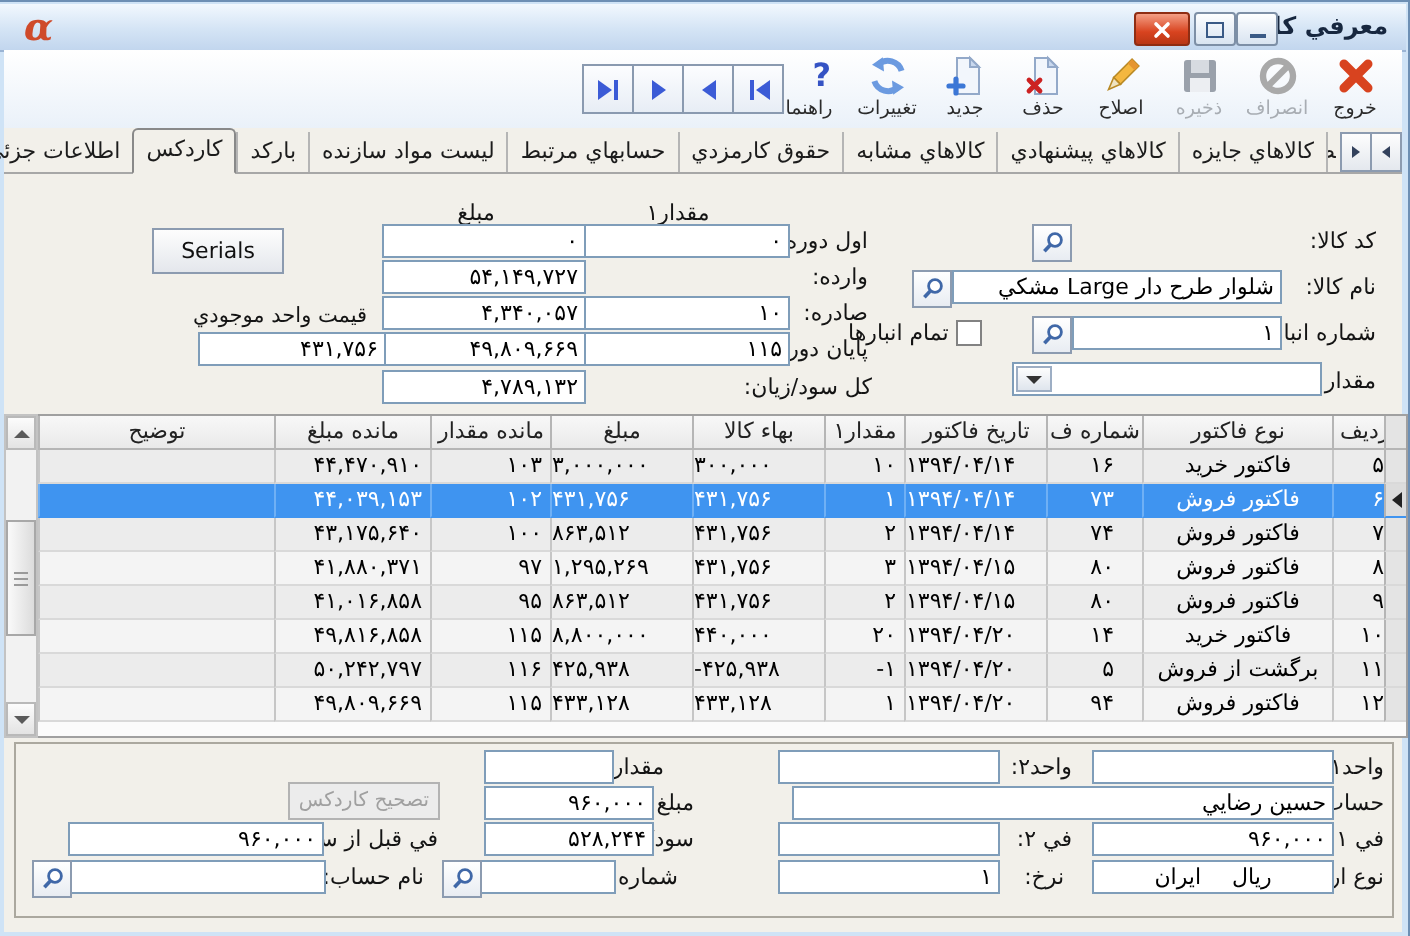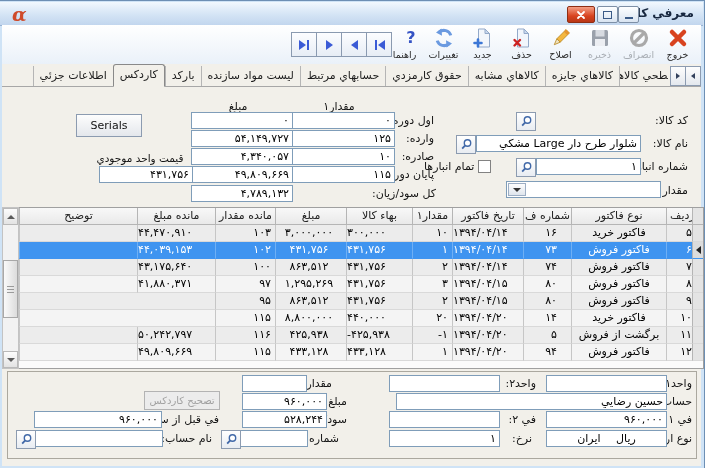--- a/index.html
+++ b/index.html
@@ -76,23 +76,23 @@
   .c-sel{width:10px;background:#e4e4e4 !important;border-left:1px solid #b5b5b5 !important;
          display:flex;align-items:center;justify-content:center;}
   .grow.selected .c-sel{background:#dcdcdc !important;}
   .selmark{width:0;height:0;border-right:5px solid #222;border-top:4px solid transparent;border-bottom:4px solid transparent;}
   .c-radif{width:26px;direction:ltr;text-align:right;padding-left:3px;box-sizing:border-box;}
   .c-type{width:94px;text-align:center;}
   .c-no{width:48px;direction:ltr;text-align:right;padding-right:14px;box-sizing:border-box;}
   .c-date{width:70px;direction:ltr;text-align:left;}
   .c-qty{width:40px;direction:ltr;text-align:right;padding-right:4px;box-sizing:border-box;}
   .c-price{width:66px;direction:ltr;text-align:left;padding-right:4px;box-sizing:border-box;}
-  .c-amt{width:71px;direction:ltr;text-align:center;padding-right:4px;box-sizing:border-box;}
+  .c-amt{width:71px;direction:ltr;text-align:left;padding-right:4px;box-sizing:border-box;}
   .c-rqty{width:60px;direction:ltr;text-align:right;padding-right:4px;box-sizing:border-box;}
-  .c-ramt{width:78px;direction:ltr;padding-right:4px;box-sizing:border-box;}
+  .c-ramt{width:78px;direction:ltr;text-align:right;padding-right:4px;box-sizing:border-box;}
   .c-note{flex:1;}
   
   .vscroll{position:absolute;left:3px;top:206px;width:15px;height:160px;background:#f2f2f2;border:1px solid #c3c3c3;}
   .sbtn{position:absolute;left:0;width:13px;height:15px;background:linear-gradient(#fcfcfc,#e3e3e3);
         border:1px solid #b9b9b9;display:flex;align-items:center;justify-content:center;}
   .sb-up{top:0;} .sb-dn{bottom:0;}
   .tri-up{width:0;height:0;border-bottom:4px solid #5a5a5a;border-left:4px solid transparent;border-right:4px solid transparent;}
   .tri-dn{width:0;height:0;border-top:4px solid #5a5a5a;border-left:4px solid transparent;border-right:4px solid transparent;}
   .sthumb{position:absolute;left:0;top:52px;width:13px;height:56px;background:linear-gradient(90deg,#fafafa,#dcdcdc);
           border:1px solid #a8a8a8;display:flex;flex-direction:column;align-items:center;justify-content:center;gap:2px;}
@@ -207,20 +207,21 @@
     <div class="tabscroll">
       <div class="tsbtn">
           <span class="tri-s-r"></span>
         </div>
       <div class="tsbtn">
           <span class="tri-s-l"></span>
         </div>
     </div>
     <div class="tab clip"><span>سطحي كالاها</span></div>
     <div class="tab">كالاهاي جايزه</div>
+    <div class="tab">كالاهاي پيشنهادي</div>
     <div class="tab">كالاهاي مشابه</div>
     <div class="tab">حقوق كارمزدي</div>
     <div class="tab">حسابهاي مرتبط</div>
     <div class="tab">ليست مواد سازنده</div>
     <div class="tab">باركد</div>
     <div class="tab active">كاردكس</div>
     <div class="tab">اطلاعات جزئي</div>
 
   </div>
 
@@ -262,21 +263,20 @@
   </div>
 
   <div class="colhead" style="left:292px;top:99px;width:96px;">مقدار۱</div>
   <div class="colhead" style="left:192px;top:99px;width:94px;">مبلغ</div>
 
   <span class="lbl" style="right:270px;top:113px;">اول دوره:</span>
   <div class="tb num" style="left:292px;top:111px;width:96px;">۰</div>
   <div class="tb num" style="left:192px;top:111px;width:94px;">۰</div>
 
   <span class="lbl" style="right:270px;top:131px;">وارده:</span>
-  <div class="tb num" style="left:292px;top:129px;width:96px;">۱۲۵</div>
   <div class="tb num" style="left:192px;top:129px;width:94px;">۵۴,۱۴۹,۷۲۷</div>
 
   <span class="lbl" style="right:270px;top:149px;">صادره:</span>
   <div class="tb num" style="left:292px;top:147px;width:96px;">۱۰</div>
   <div class="tb num" style="left:192px;top:147px;width:94px;">۴,۳۴۰,۰۵۷</div>
 
   <span class="lbl" style="right:270px;top:167px;">پايان دوره:</span>
   <div class="tb num" style="left:292px;top:165px;width:96px;">۱۱۵</div>
   <div class="tb num" style="left:192px;top:165px;width:94px;">۴۹,۸۰۹,۶۶۹</div>
 
@@ -359,32 +359,34 @@
         <div class="grow">
           <div class="cell c-sel"></div>
           <div class="cell c-radif">۹</div>
           <div class="cell c-type">فاكتور فروش</div>
           <div class="cell c-no">۸۰</div>
           <div class="cell c-date">۱۳۹۴/۰۴/۱۵</div>
           <div class="cell c-qty">۲</div>
           <div class="cell c-price">۴۳۱,۷۵۶</div>
           <div class="cell c-amt">۸۶۳,۵۱۲</div>
           <div class="cell c-rqty">۹۵</div>
+          <div class="cell c-ramt">۴۱,۰۱۶,۸۵۸</div>
           <div class="cell c-note"></div>
         </div>
         <div class="grow">
           <div class="cell c-sel"></div>
           <div class="cell c-radif">۱۰</div>
           <div class="cell c-type">فاكتور خريد</div>
           <div class="cell c-no">۱۴</div>
           <div class="cell c-date">۱۳۹۴/۰۴/۲۰</div>
           <div class="cell c-qty">۲۰</div>
           <div class="cell c-price">۴۴۰,۰۰۰</div>
           <div class="cell c-amt">۸,۸۰۰,۰۰۰</div>
           <div class="cell c-rqty">۱۱۵</div>
+          <div class="cell c-ramt">۴۹,۸۱۶,۸۵۸</div>
           <div class="cell c-note"></div>
         </div>
         <div class="grow">
           <div class="cell c-sel"></div>
           <div class="cell c-radif">۱۱</div>
           <div class="cell c-type">برگشت از فروش</div>
           <div class="cell c-no">۵</div>
           <div class="cell c-date">۱۳۹۴/۰۴/۲۰</div>
           <div class="cell c-qty">-۱</div>
           <div class="cell c-price">-۴۲۵,۹۳۸</div>

